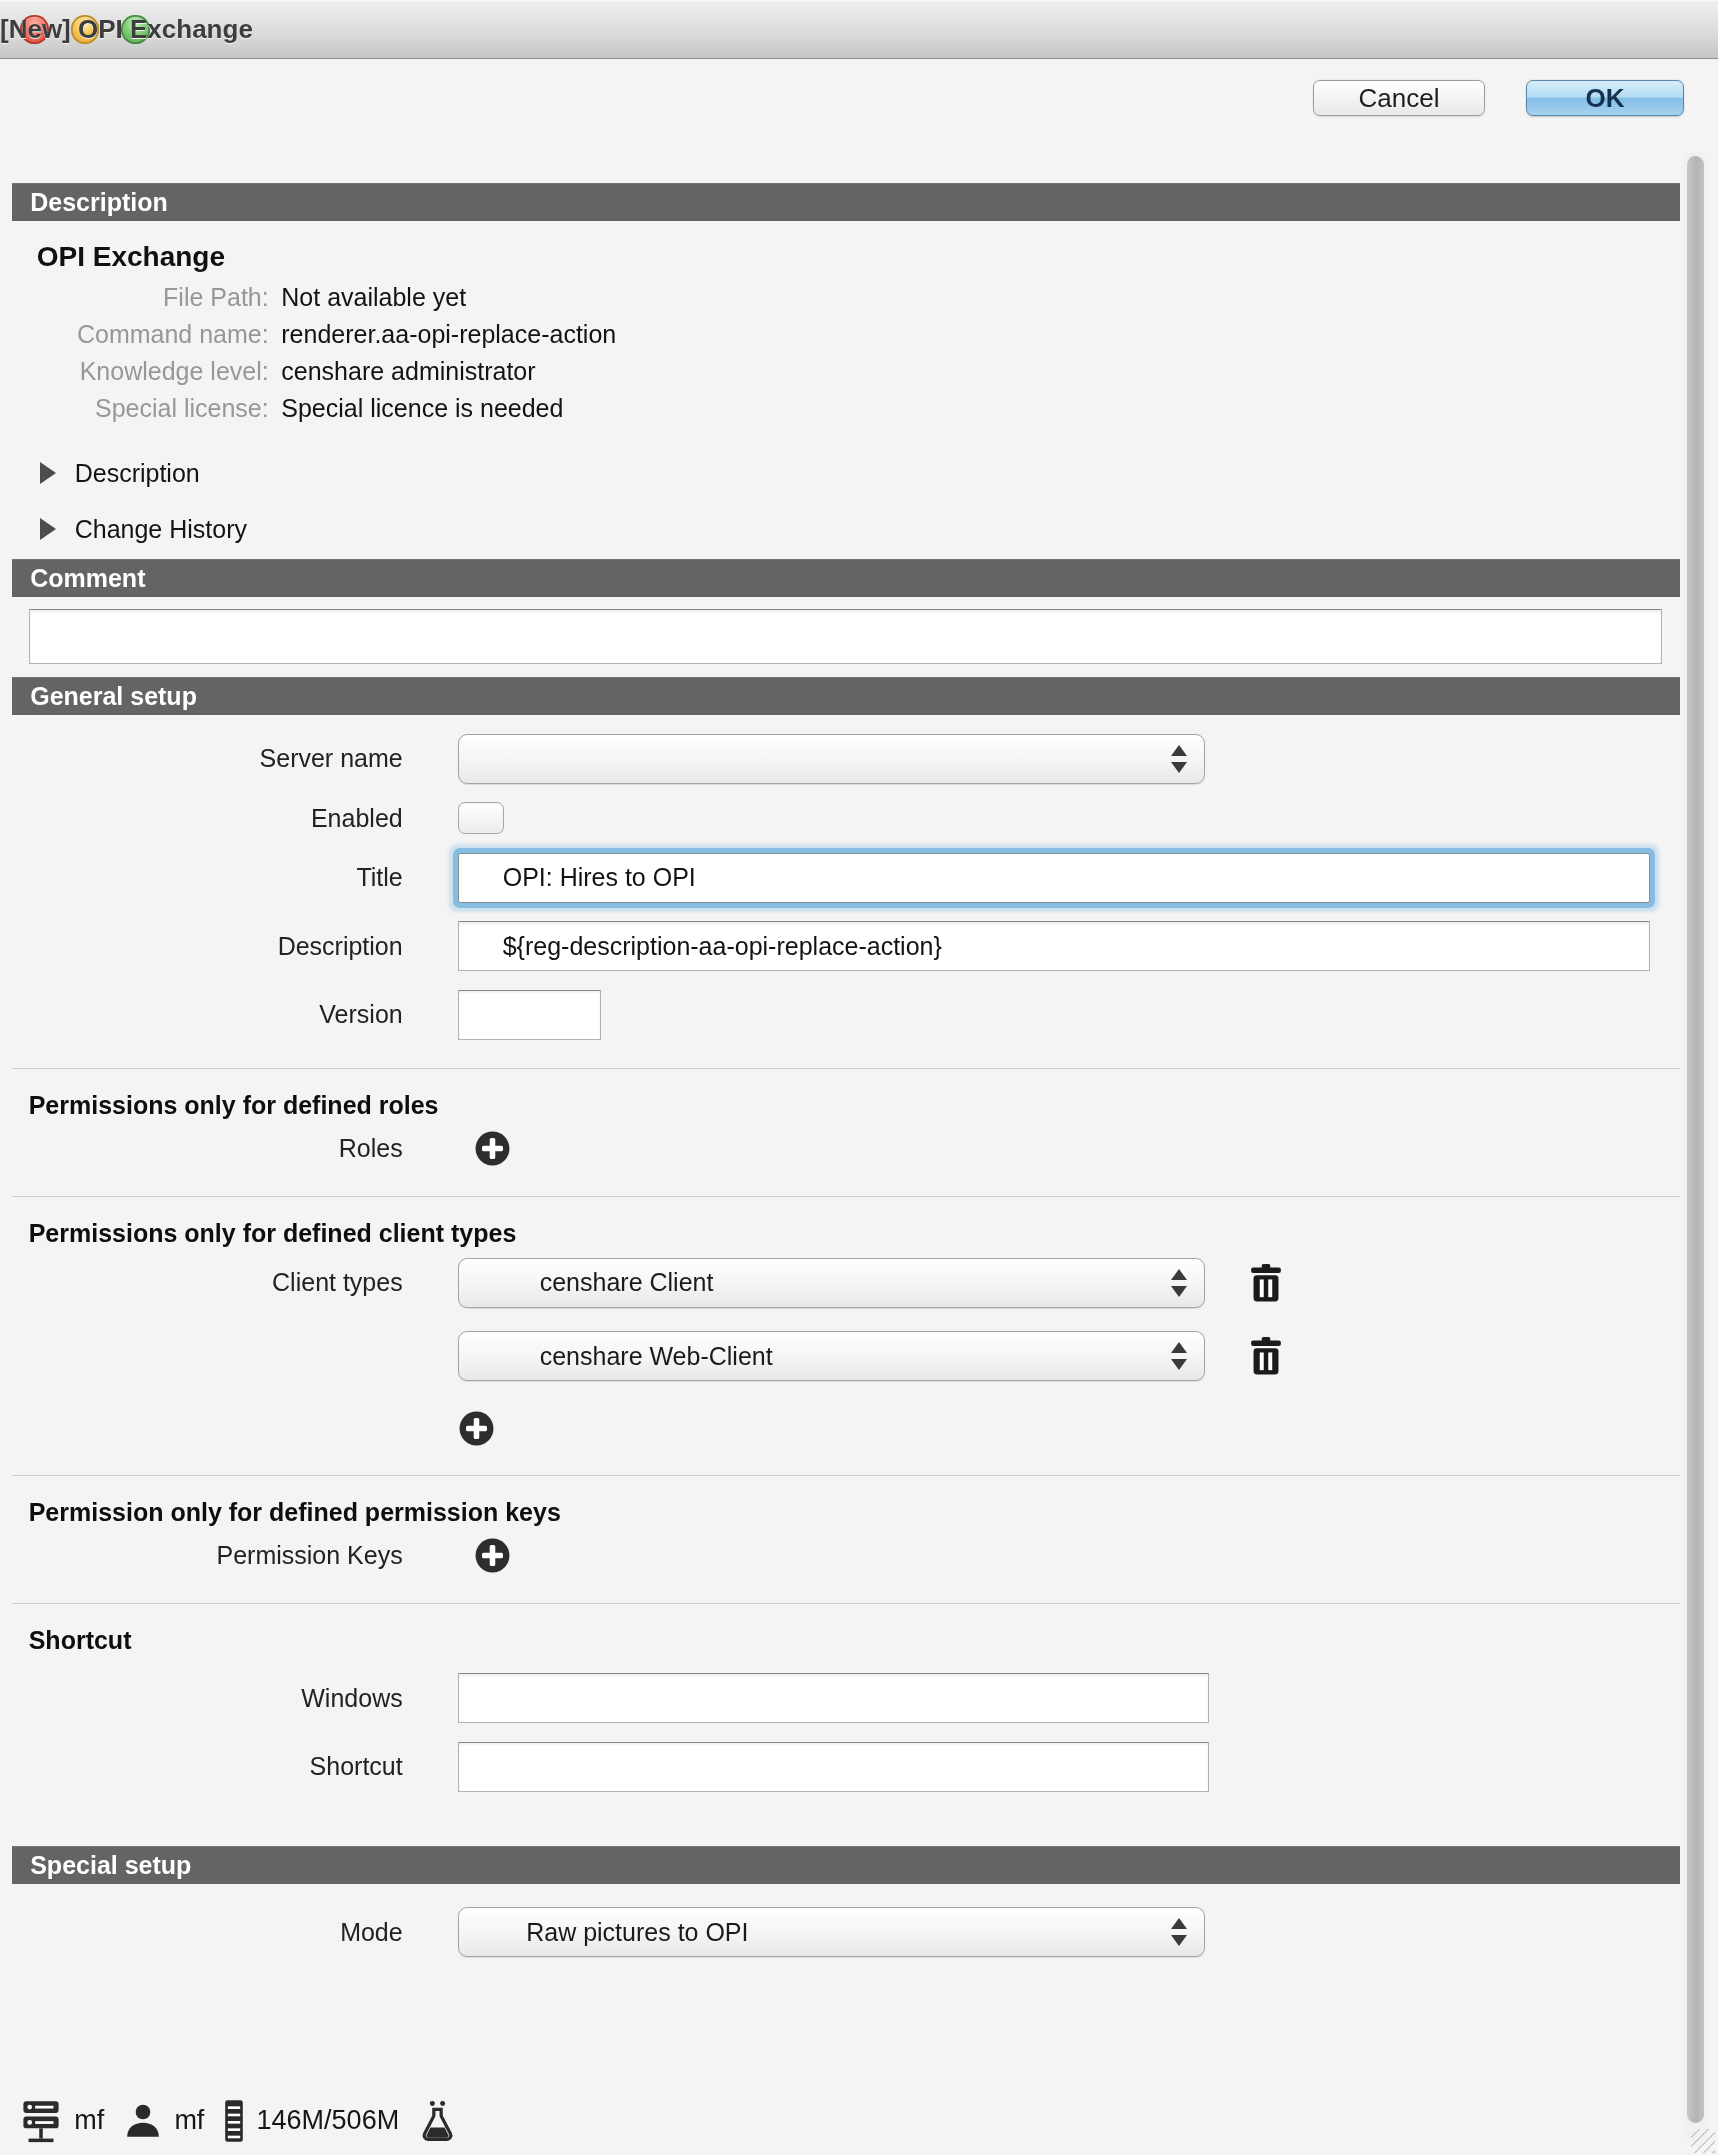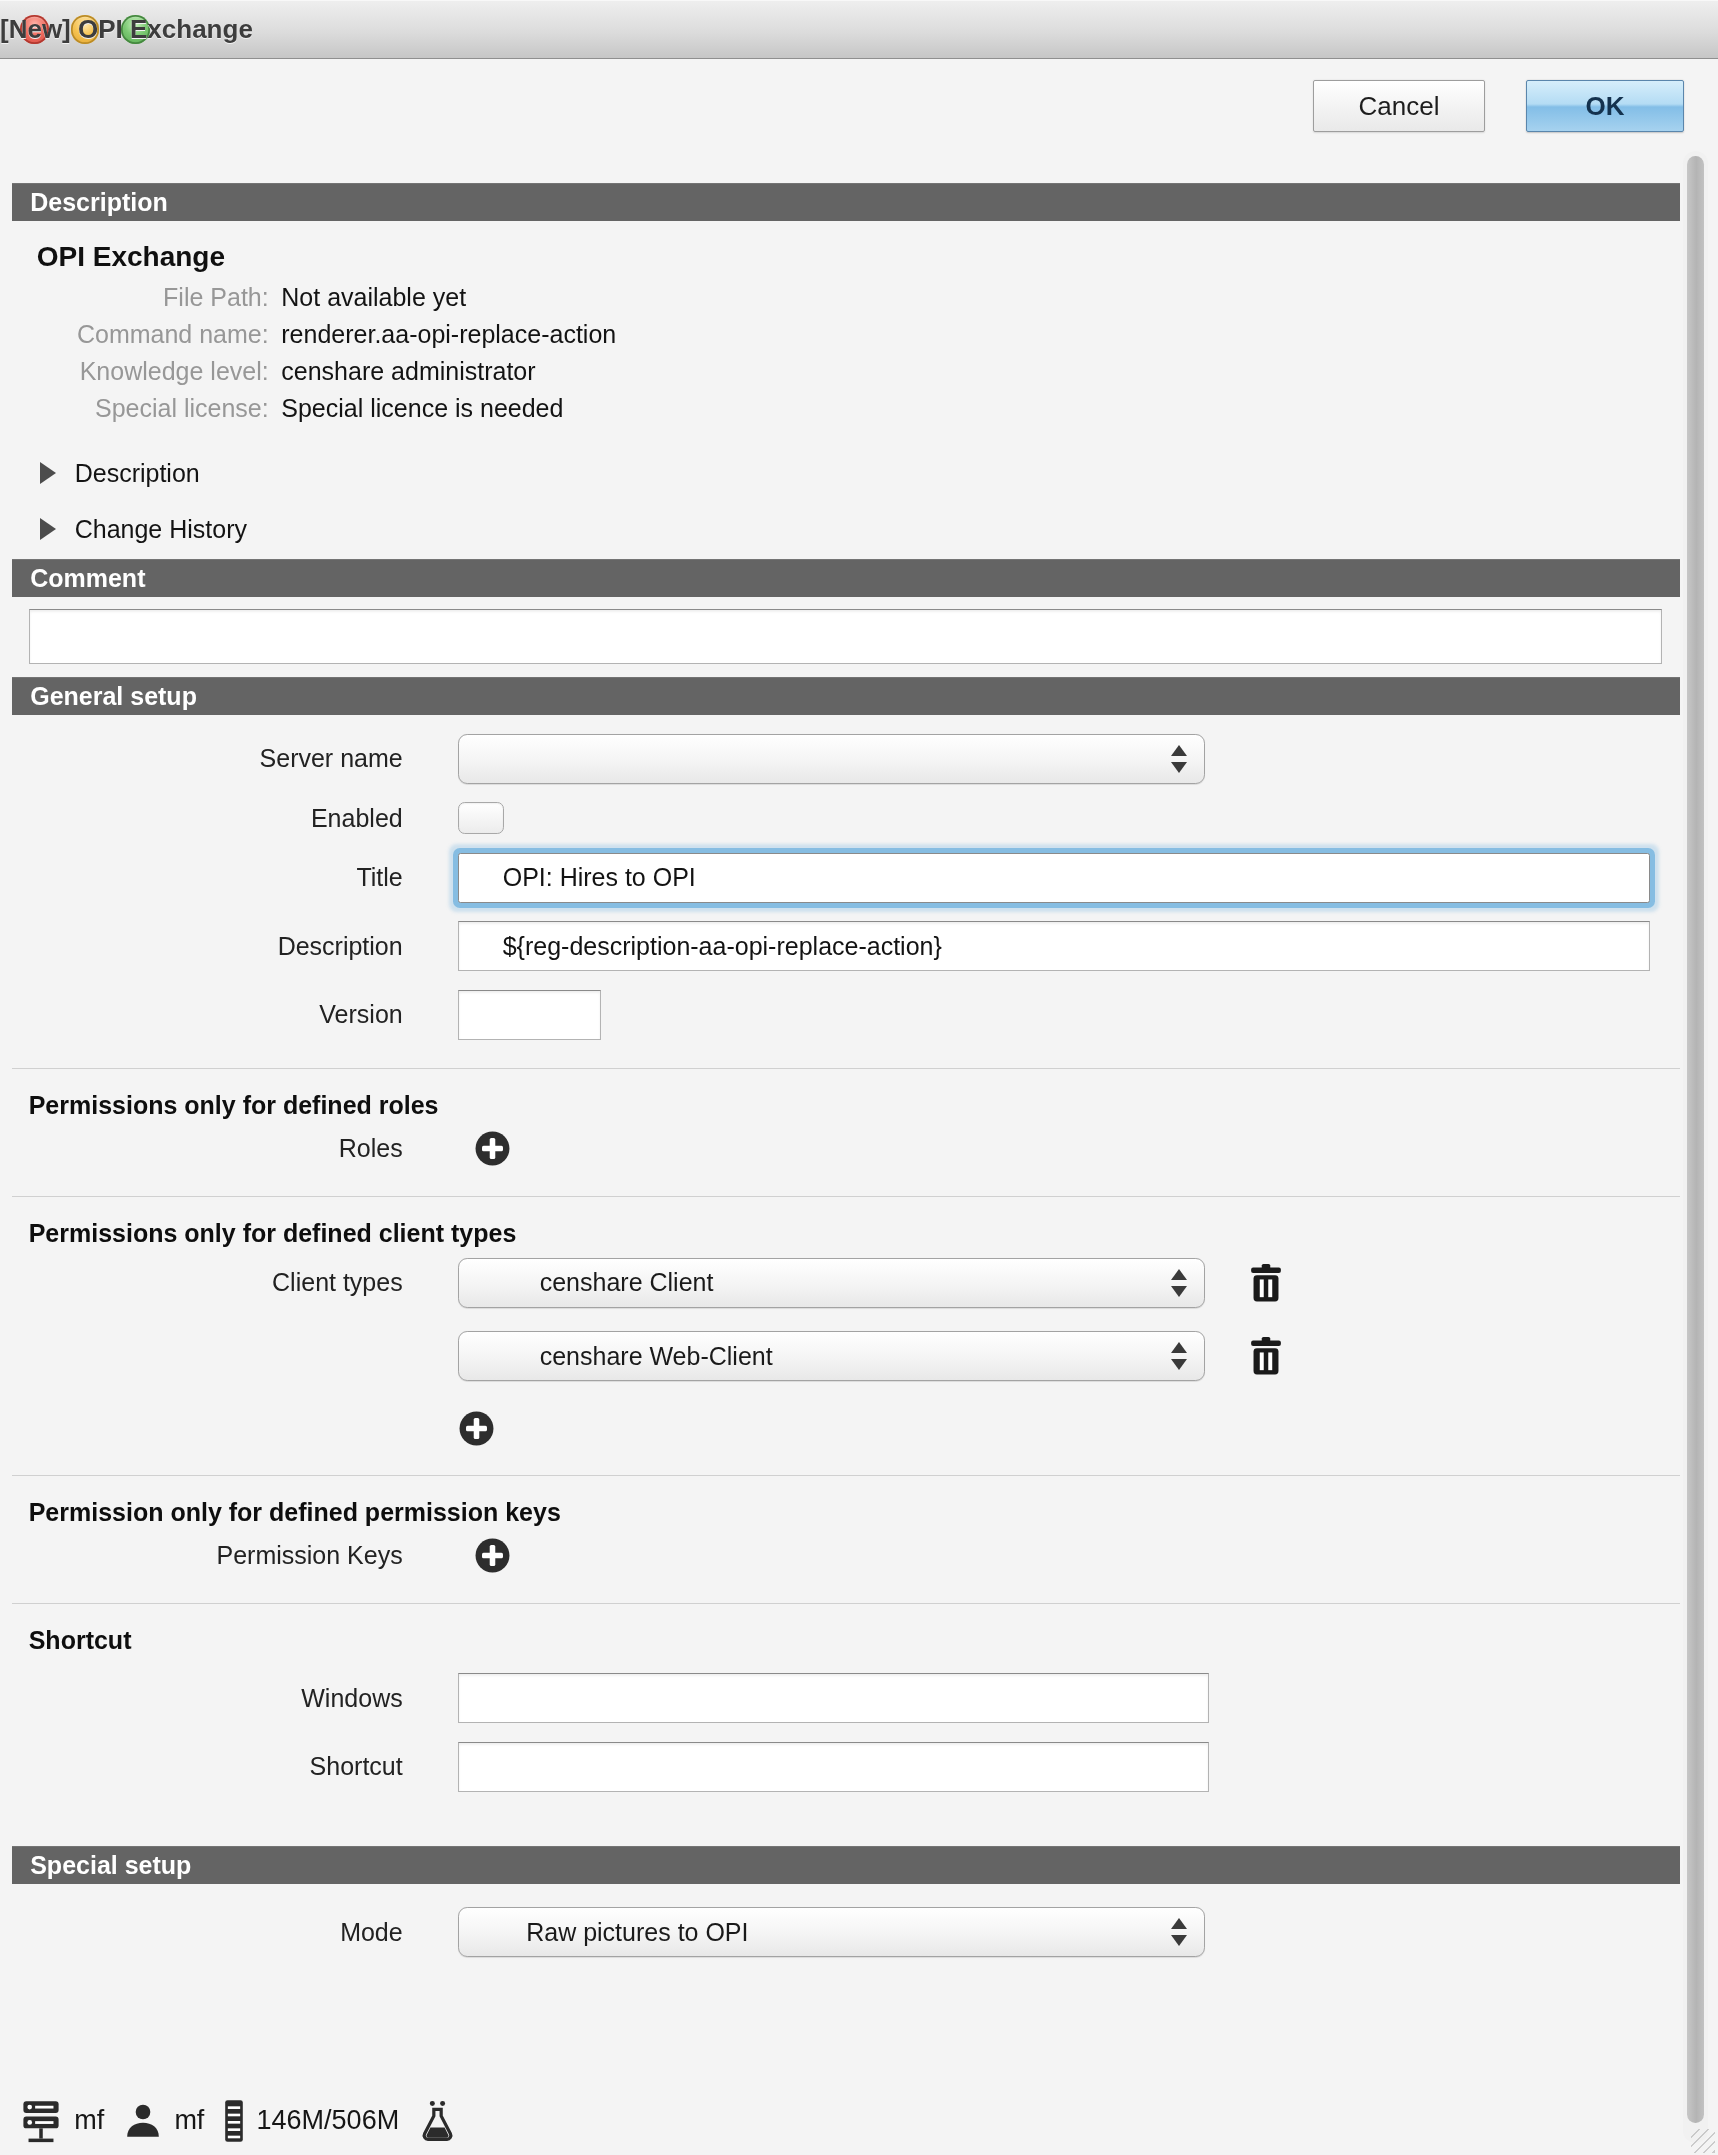--- a/index.html
+++ b/index.html
@@ -22,21 +22,21 @@
   .light.green  { background:radial-gradient(circle at 50% 32%,#c9f0be 0%,#7cc973 45%,#53a84d 100%); box-shadow:inset 0 0 0 1.7px #45883f, inset 0 1.7px 2.5px rgba(255,255,255,.7); }
   .wtitle {
     position:absolute; left:0; right:0; top:0; height:59px; line-height:59px;
     text-align:left; font-size:26px; font-weight:bold; color:#3d3d3d;
     text-shadow:0 0.8px 0 #f2f2f2;
   }
 
   
   .btnrow { position:relative; height:74px; }
   .btn {
-    position:absolute; top:21px; height:52px; border-radius:2px;
+    position:absolute; top:21px; height:36px; border-radius:7px;
     font-family:inherit; font-size:26px; text-align:center; cursor:pointer;
   }
   .btn.cancel {
     right:233px; width:172px;
     background:linear-gradient(180deg,#ffffff 0%,#f4f4f4 48%,#e9e9e9 100%);
     border:1.7px solid #9d9d9d; color:#1d1d1d;
     box-shadow:0 0.8px 1.7px rgba(0,0,0,.12);
   }
   .btn.ok {
     right:34px; width:158px; font-weight:bold; color:#14324e;

